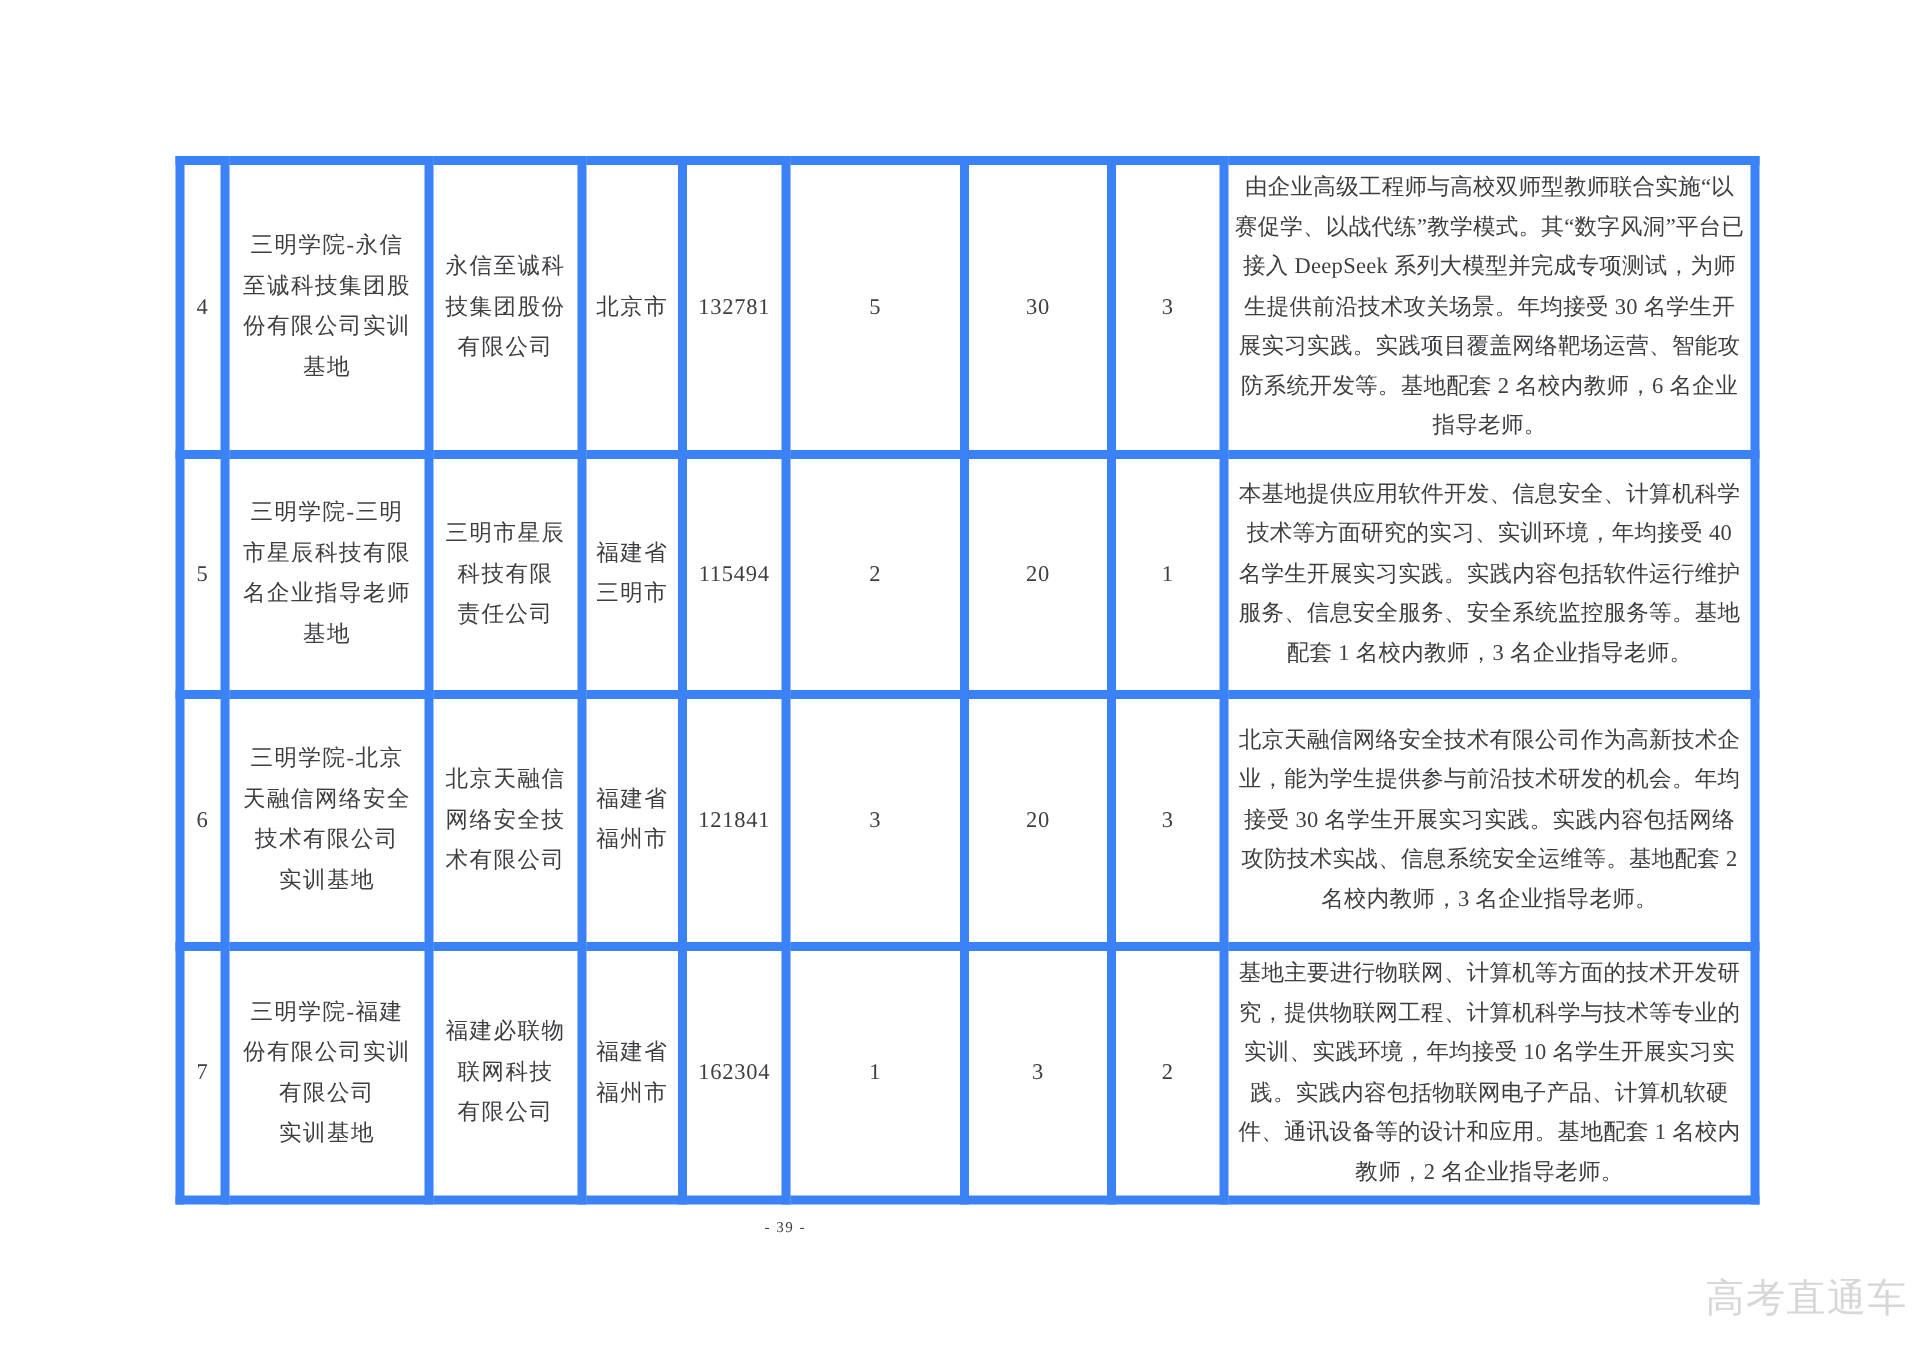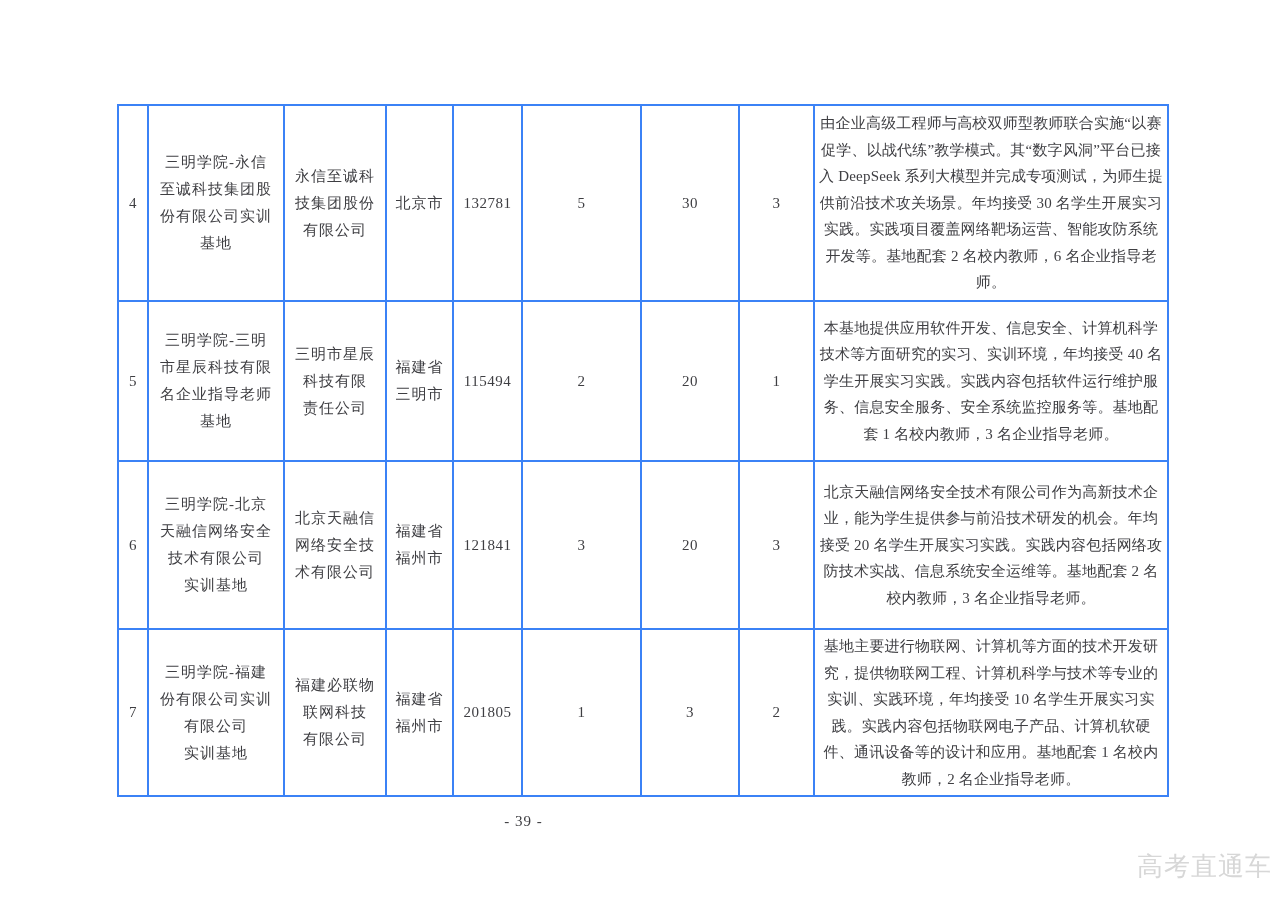--- a/index.html
+++ b/index.html
@@ -20,21 +20,21 @@
     position: absolute;
     left: 117px;
     top: 104px;
     width: 1050px;
     border-collapse: collapse;
     table-layout: fixed;
     font-size: 15px;
     color: #3e3e42;
   }
   table.doc-table td {
-    border: 2px solid #3b82f6;
+    border: 6px solid #3b82f6;
     vertical-align: middle;
     text-align: center;
     padding: 2px 4px;
     overflow: hidden;
   }
   tr.r0 { height: 196px; }
   tr.r1 { height: 160px; }
   tr.r2 { height: 168px; }
   tr.r3 { height: 167px; }
   td.c-name, td.c-company, td.c-loc {
@@ -53,32 +53,32 @@
     line-height: 26.5px;
     font-size: 15px;
     letter-spacing: 0.2px;
   }
   .page-number {
     position: absolute;
     top: 813px;
     left: 0;
     width: 1047px;
     text-align: center;
-    font-size: 15px;
+    font-size: 10px;
     letter-spacing: 1px;
     color: #3e3e42;
   }
   .watermark {
     position: absolute;
     top: 850px;
     right: 8px;
     font-size: 26px;
     line-height: 32px;
     color: #d7d7d7;
-    font-family: Liberation Sans, sans-serif;
+    font-family: Liberation Serif, serif;
     letter-spacing: 1px;
     user-select: none;
   }
 </style>
 </head>
 <body>
 
 <div class="page">
 
   <table class="doc-table">
@@ -135,34 +135,34 @@
 实训基地</td>
         <td class="c-company">北京天融信
 网络安全技
 术有限公司</td>
         <td class="c-loc">福建省
 福州市</td>
         <td class="c-code">121841</td>
         <td class="c-n1">3</td>
         <td class="c-n2">20</td>
         <td class="c-n3">3</td>
-        <td class="c-desc">北京天融信网络安全技术有限公司作为高新技术企业，能为学生提供参与前沿技术研发的机会。年均接受 20 名学生开展实习实践。实践内容包括网络攻防技术实战、信息系统安全运维等。基地配套 2 名校内教师，3 名企业指导老师。</td>
+        <td class="c-desc">北京天融信网络安全技术有限公司作为高新技术企业，能为学生提供参与前沿技术研发的机会。年均接受 30 名学生开展实习实践。实践内容包括网络攻防技术实战、信息系统安全运维等。基地配套 2 名校内教师，3 名企业指导老师。</td>
       </tr>
       <tr class="r3">
         <td class="c-seq">7</td>
         <td class="c-name">三明学院-福建
 份有限公司实训
 有限公司
 实训基地</td>
         <td class="c-company">福建必联物
 联网科技
 有限公司</td>
         <td class="c-loc">福建省
 福州市</td>
-        <td class="c-code">201805</td>
+        <td class="c-code">162304</td>
         <td class="c-n1">1</td>
         <td class="c-n2">3</td>
         <td class="c-n3">2</td>
         <td class="c-desc">基地主要进行物联网、计算机等方面的技术开发研究，提供物联网工程、计算机科学与技术等专业的实训、实践环境，年均接受 10 名学生开展实习实践。实践内容包括物联网电子产品、计算机软硬件、通讯设备等的设计和应用。基地配套 1 名校内教师，2 名企业指导老师。</td>
       </tr>
     </tbody>
   </table>
 
   <div class="page-number">- 39 -</div>
 

